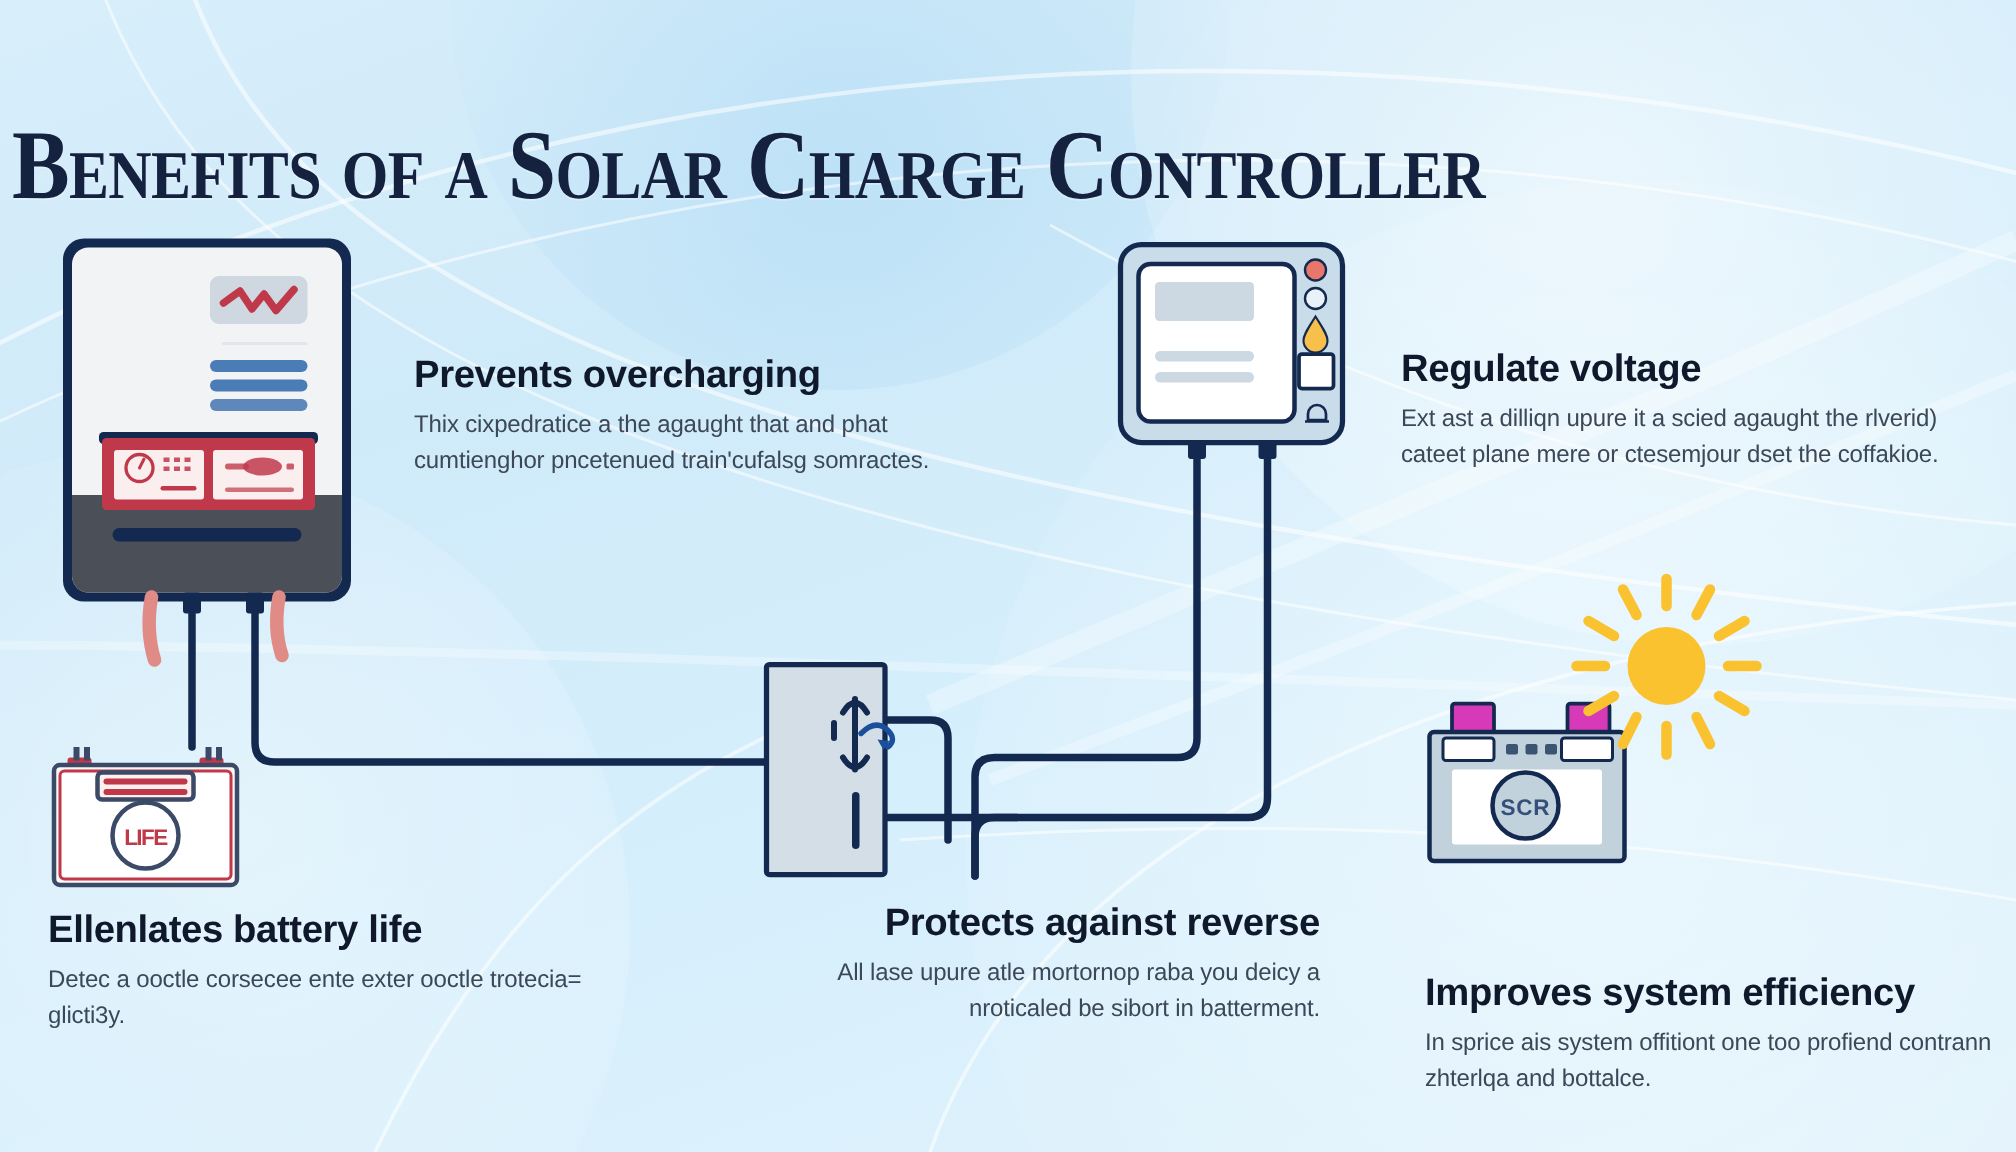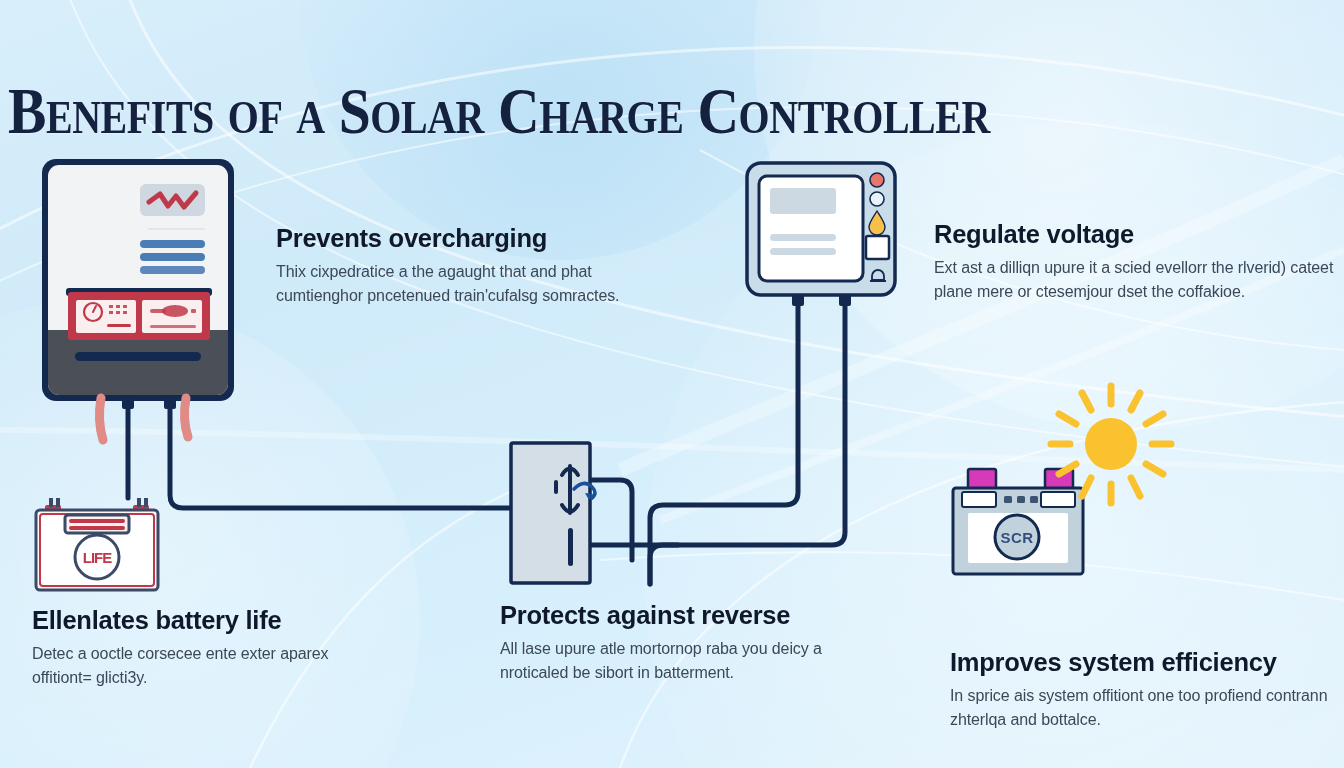--- a/index.html
+++ b/index.html
@@ -83,24 +83,24 @@
     letter-spacing: -0.25px;
     line-height: 1.1;
   }
   .benefit p {
     margin: 0;
     font-size: 16px;
     line-height: 1.52;
     color: #3c4858;
     letter-spacing: -0.1px;
   }
-  #b-prevents   { left: 276px; top: 224px;  width: 392px; }
-  #b-regulate   { left: 934px; top: 220px;  width: 400px; }
+  #b-prevents   { left: 276px; top: 236px;  width: 392px; }
+  #b-regulate   { left: 934px; top: 232px;  width: 400px; }
   #b-extends    { left: 32px;  top: 606px;  width: 360px; }
-  #b-protects   { left: 500px; top: 601px;  width: 380px; }
+  #b-protects   { left: 500px; top: 601px;  width: 380px; text-align: right; }
   #b-efficiency { left: 950px; top: 601px;  width: 380px; margin-top: 47px; }
 
   
   .art {
     position: absolute;
     inset: 0;
     width: 1344px;
     height: 768px;
   }
 </style>
@@ -274,26 +274,26 @@
     </g>
   </svg>
 
   <div class="benefit" id="b-prevents">
     <h2>Prevents overcharging</h2>
     <p>Thix cixpedratice a the agaught that and phat cumtienghor pncetenued train'cufalsg somractes.</p>
   </div>
 
   <div class="benefit" id="b-regulate">
     <h2>Regulate voltage</h2>
-    <p>Ext ast a dilliqn upure it a scied evellorr the rlverid) cateet plane mere or ctesemjour dset the coffakioe.</p>
+    <p>Ext ast a dilliqn upure it a scied agaught the rlverid) cateet plane mere or ctesemjour dset the coffakioe.</p>
   </div>
 
   <div class="benefit" id="b-extends">
     <h2>Ellenlates battery life</h2>
-    <p>Detec a ooctle corsecee ente exter aparex offitiont= glicti3y.</p>
+    <p>Detec a ooctle corsecee ente exter ooctle trotecia= glicti3y.</p>
   </div>
 
   <div class="benefit" id="b-protects">
     <h2>Protects against reverse</h2>
     <p>All lase upure atle mortornop raba you deicy a nroticaled be sibort in batterment.</p>
   </div>
 
   <div class="benefit" id="b-efficiency">
     <h2>Improves system efficiency</h2>
     <p>In sprice ais system offitiont one too profiend contrann zhterlqa and bottalce.</p>

